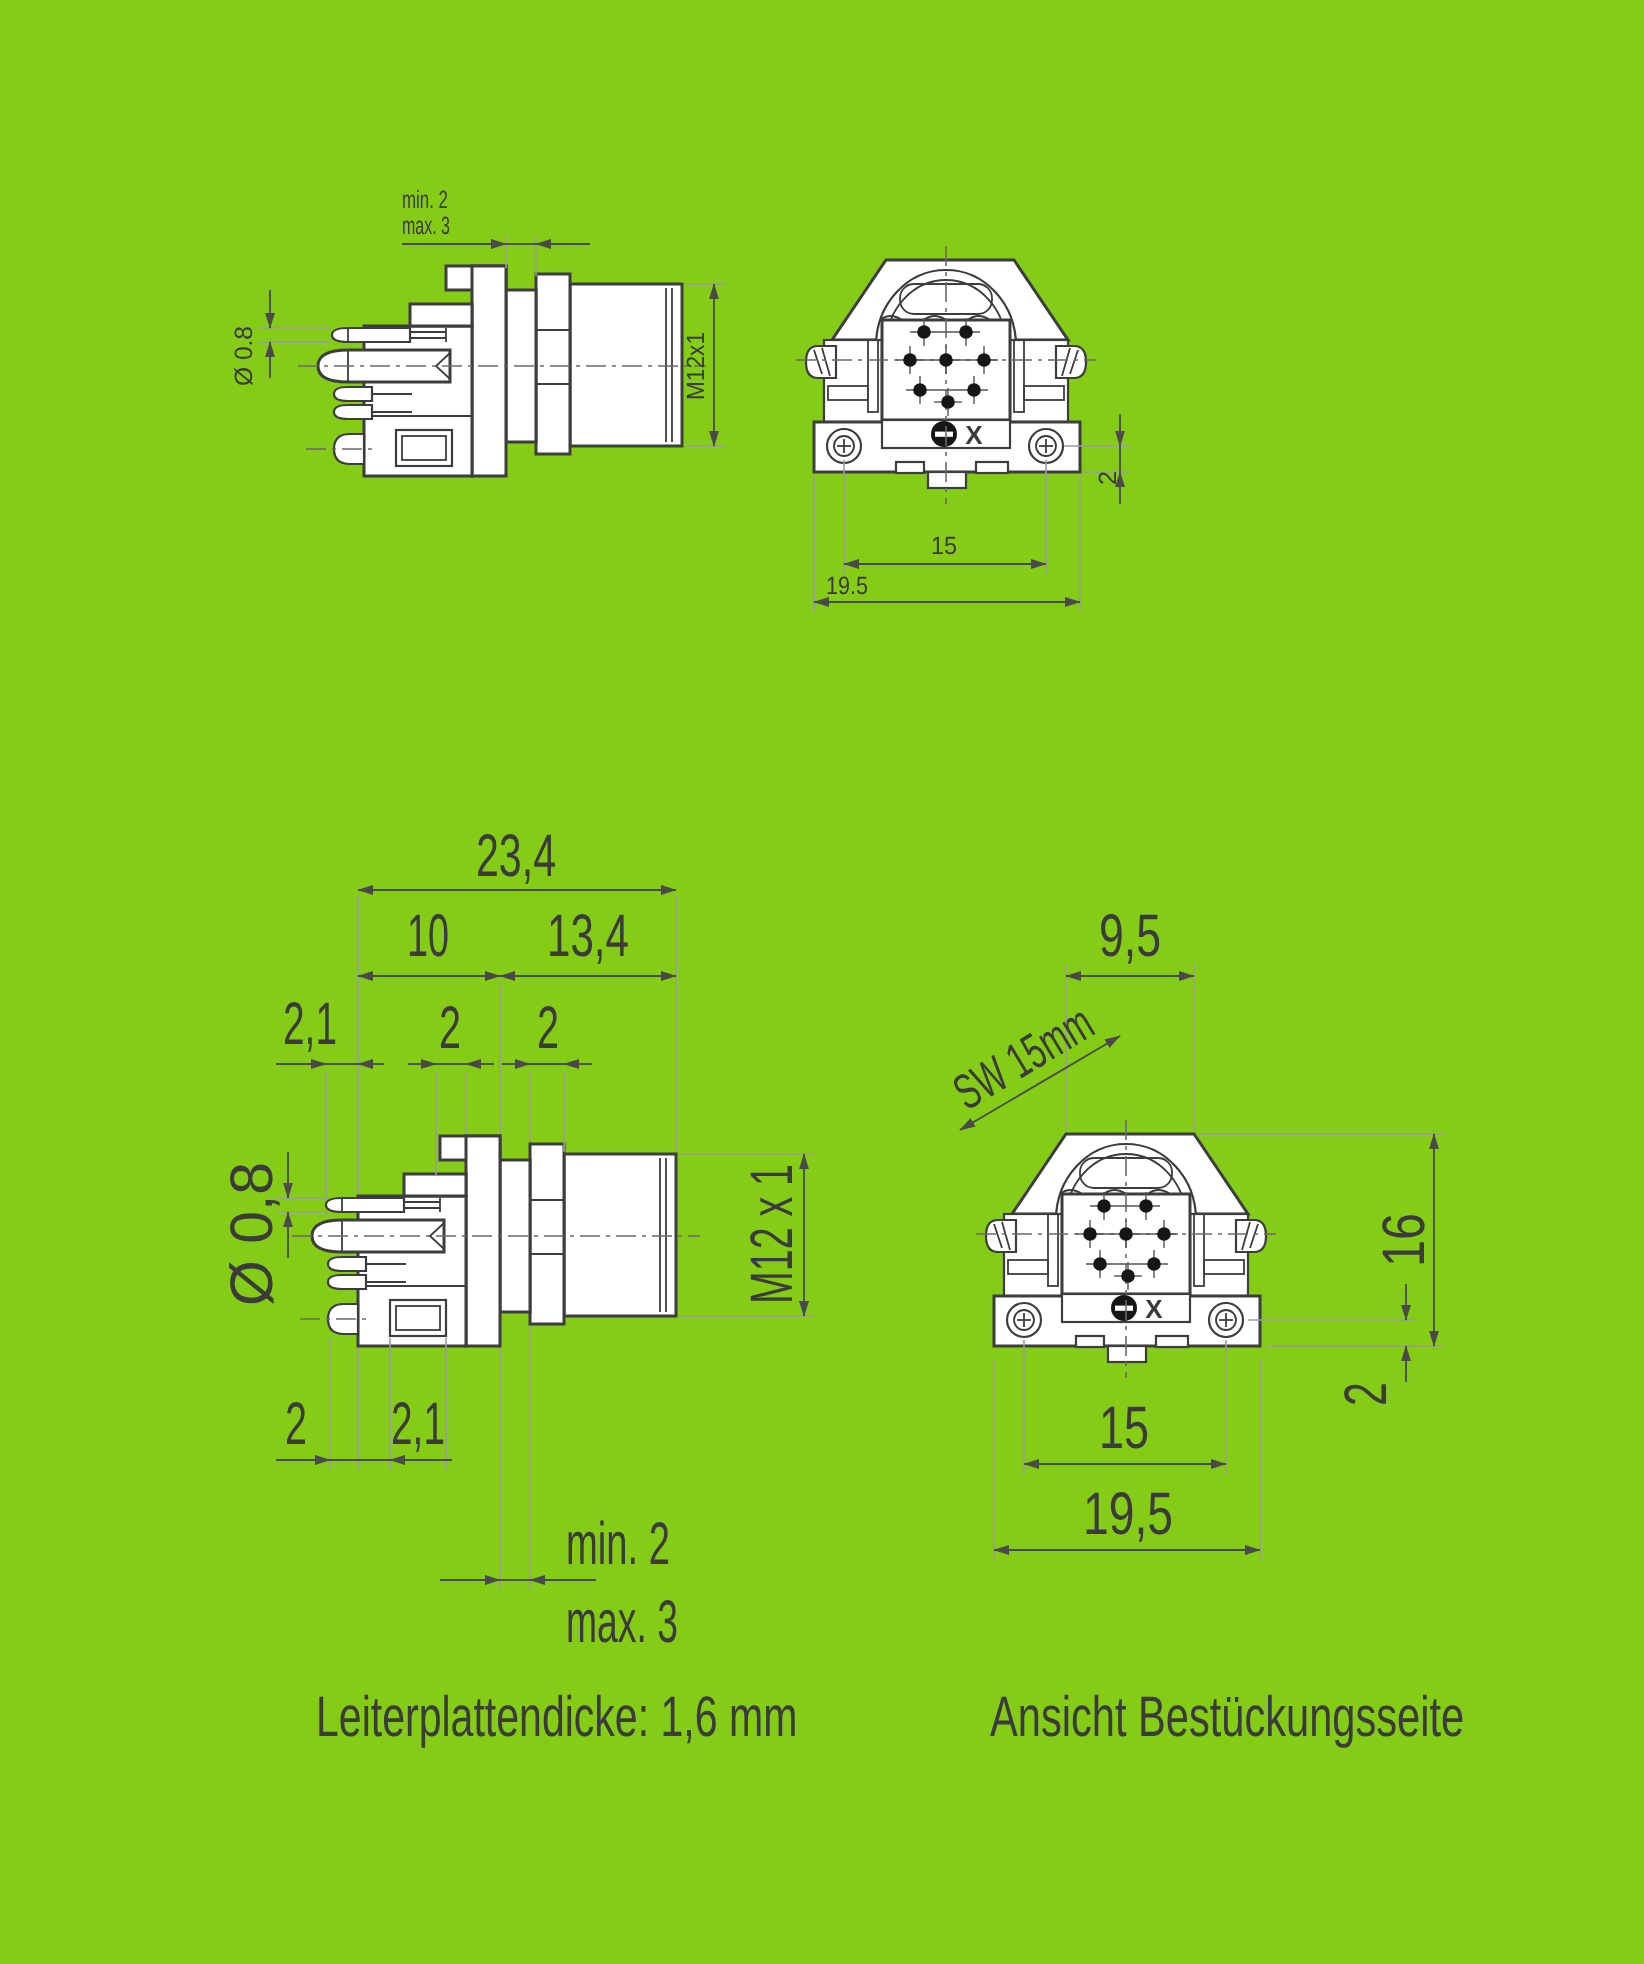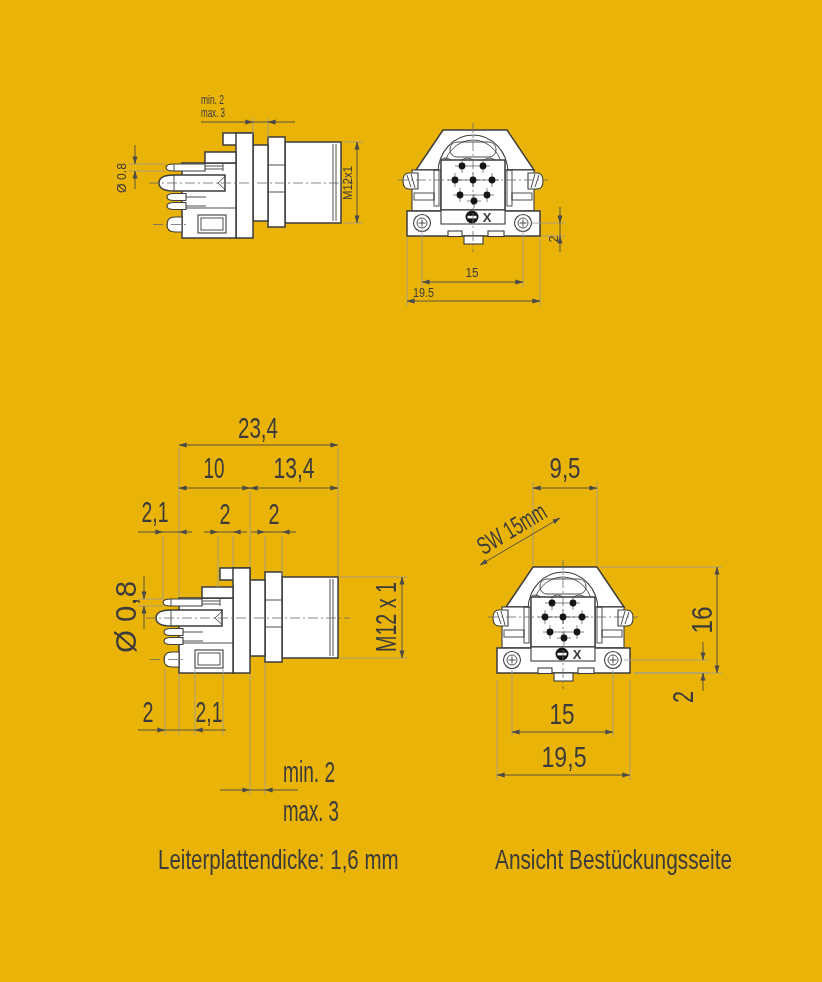--- a/index.html
+++ b/index.html
@@ -1,16 +1,16 @@
 <!DOCTYPE html>
 <html><head>
 <meta charset="utf-8">
 <style>
   html,body{margin:0;padding:0;background:#fff;}
-  .stage{position:relative;width:822px;height:982px;background:#eab308;overflow:hidden;
+  .stage{position:relative;width:822px;height:982px;background:#84cc16;overflow:hidden;
          font-family:"Liberation Sans",sans-serif;}
   .view{position:absolute;}
   
   .o  {fill:#fff;stroke:#3d3d3d;stroke-width:1.5;stroke-linejoin:miter;}
   .o2 {fill:#fff;stroke:#3d3d3d;stroke-width:1.1;}
   .d  {fill:none;stroke:#3d3d3d;stroke-width:0.9;}
   .w  {fill:#fff;stroke:none;}
   .cl {fill:none;stroke:#6a6a6a;stroke-width:0.8;stroke-dasharray:10 3 2 3;}
   .ext{stroke:#9c9c9c;stroke-width:0.8;fill:none;}
   .dim{stroke:#4a4a4a;stroke-width:0.9;fill:none;}

